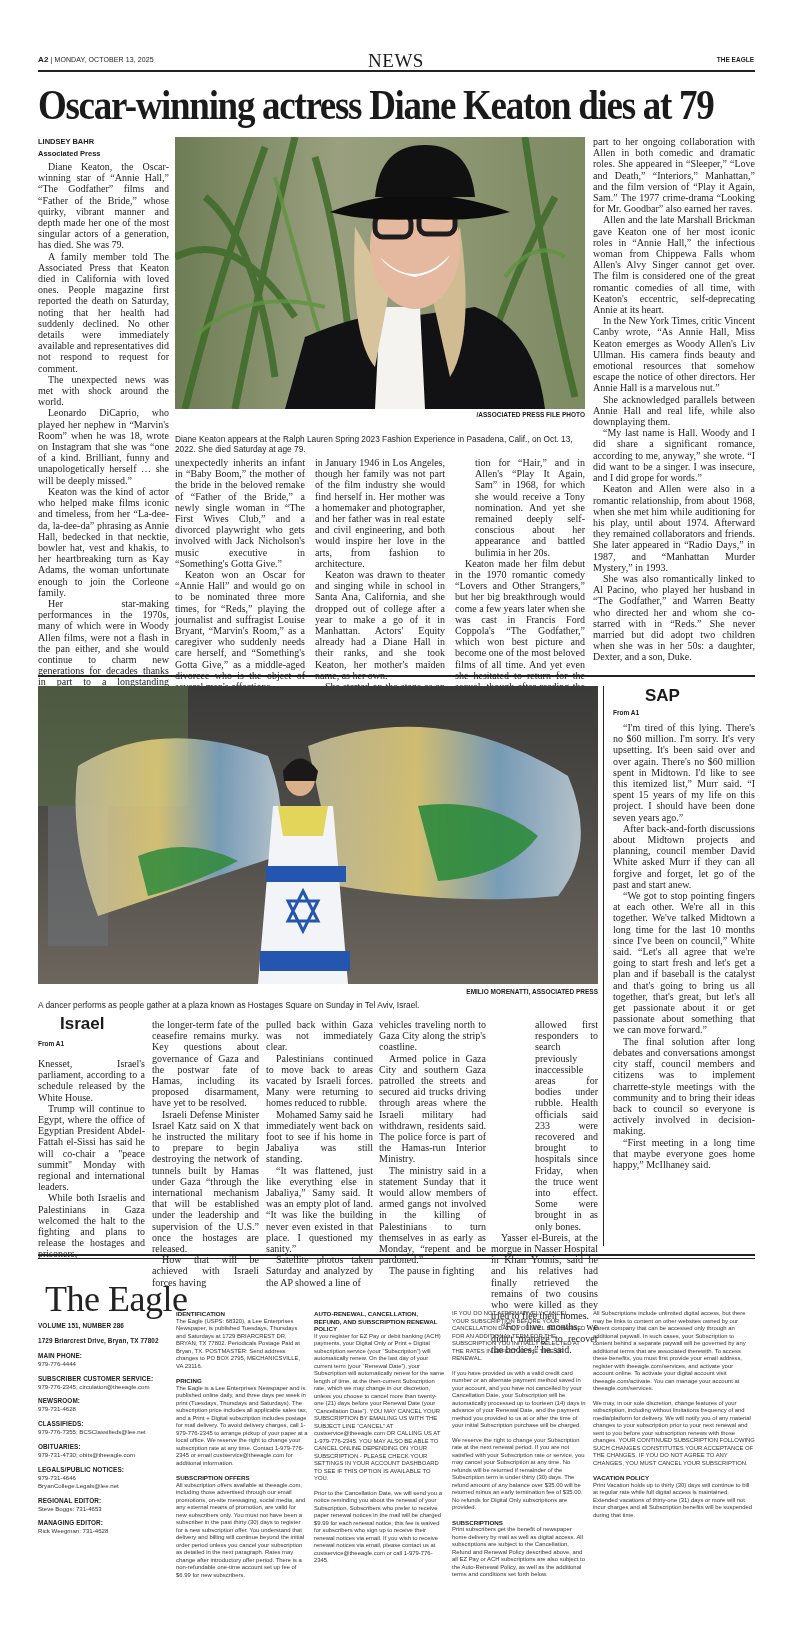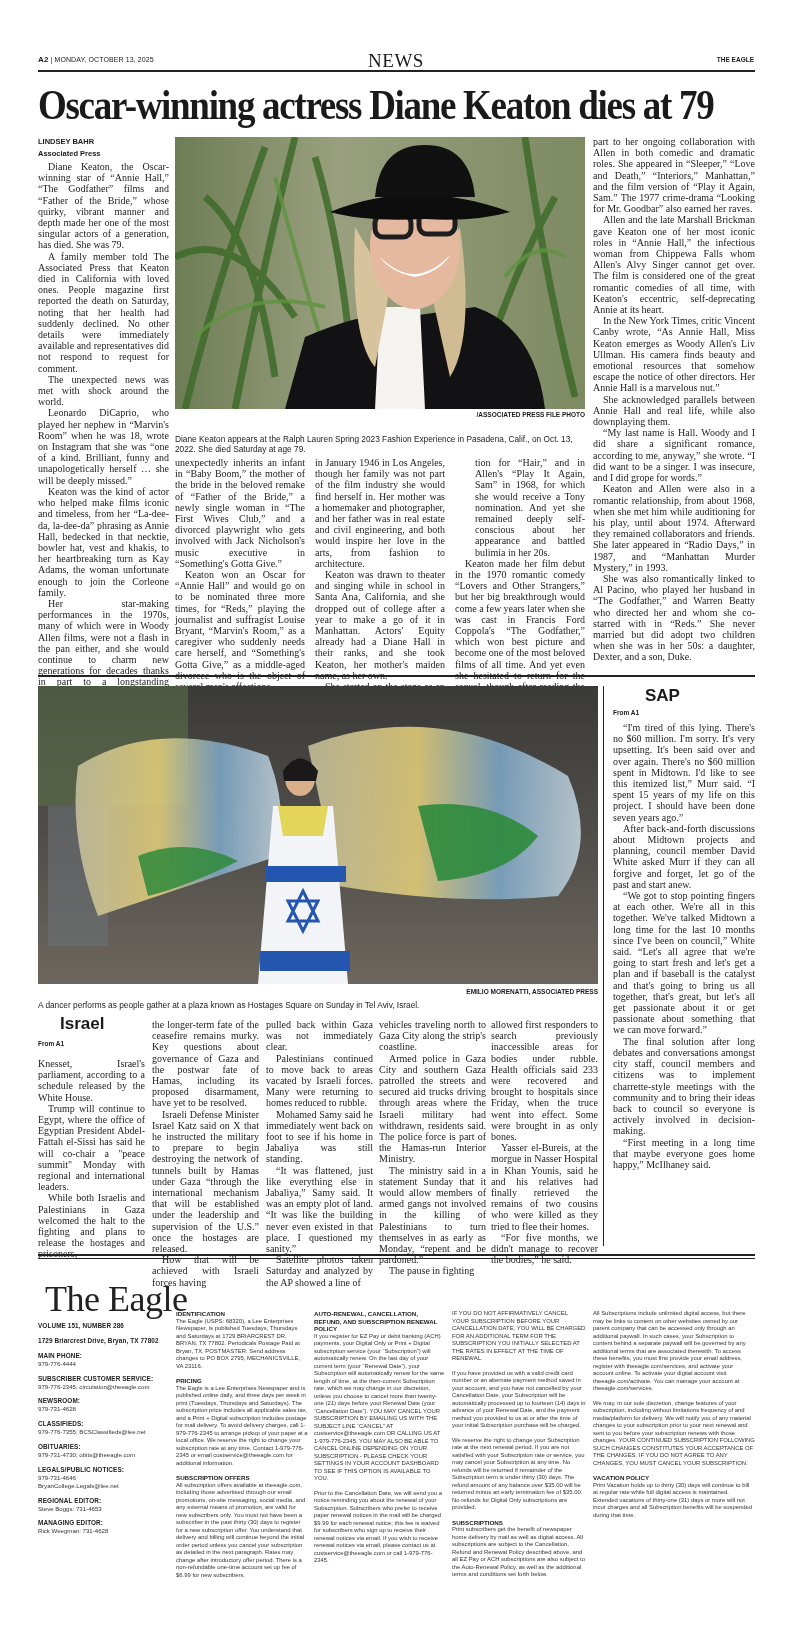--- a/index.html
+++ b/index.html
@@ -180,21 +180,21 @@
     <p>“It was flattened, just like everything else in Jabaliya,” Samy said. It was an empty plot of land. “It was like the building never even existed in that place. I questioned my sanity.”</p>
     <p>Satellite photos taken Saturday and analyzed by the AP showed a line of</p>
   </div>
 <div class="col body-text" style="top:1019px;left:379px;width:107px;" id="i4">
     <p style="text-indent: 0px;">vehicles traveling north to Gaza City along the strip's coastline.</p>
     <p>Armed police in Gaza City and southern Gaza patrolled the streets and secured aid trucks driving through areas where the Israeli military had withdrawn, residents said. The police force is part of the Hamas-run Interior Ministry.</p>
     <p>The ministry said in a statement Sunday that it would allow members of armed gangs not involved in the killing of Palestinians to turn themselves in as early as Monday, “repent and be pardoned.”</p>
     <p>The pause in fighting</p>
   </div>
 <div class="col body-text" style="top:1019px;left:491px;width:107px;" id="i5">
-    <p style="text-indent: 0px;">allowed first responders to search previously inaccessible areas for bodies under rubble. Health officials said 233 were recovered and brought to hospitals since Friday, when the truce went into effect. Some were brought in as only bones.</p>
+    <p style="text-indent: 0px; margin-left: 44px;">allowed first responders to search previously inaccessible areas for bodies under rubble. Health officials said 233 were recovered and brought to hospitals since Friday, when the truce went into effect. Some were brought in as only bones.</p>
     <p>Yasser el-Bureis, at the morgue in Nasser Hospital in Khan Younis, said he and his relatives had finally retrieved the remains of two cousins who were killed as they tried to flee their homes.</p>
     <p>“For five months, we didn't manage to recover the bodies,” he said.</p>
   </div>
 
 <div class="abs vrule"></div>
 <div class="abs rule-top" style="top:675px;left:38px;width:717px;height:2px;"></div>
 <div class="abs israel-head sans" style="top:686px;left:613px;margin-left:32px;">SAP</div>
 <div class="abs from sans" style="top:709px;left:613px;">From A1</div>
 <div class="col body-text" style="top:722px;left:613px;width:142px;" id="s1">
     <p>“I'm tired of this lying. There's no $60 million. I'm sorry. It's very upsetting. It's been said over and over again. There's no $60 million spent in Midtown. I'd like to see this itemized list,” Murr said. “I spent 15 years of my life on this project. I should have been done seven years ago.”</p>

